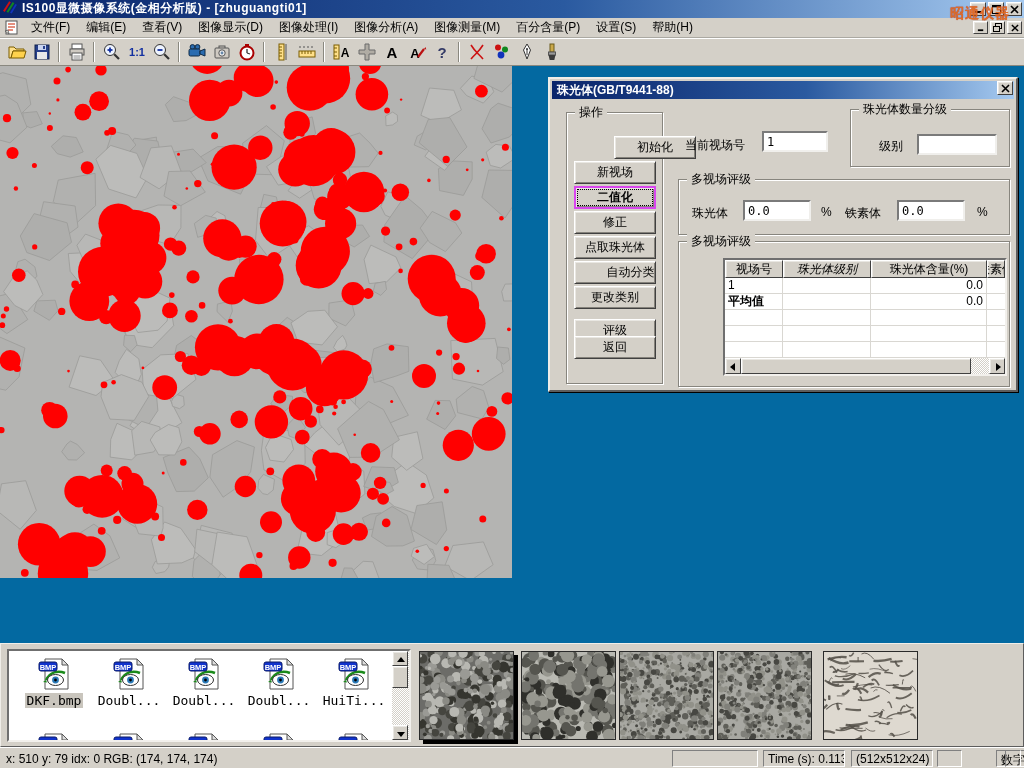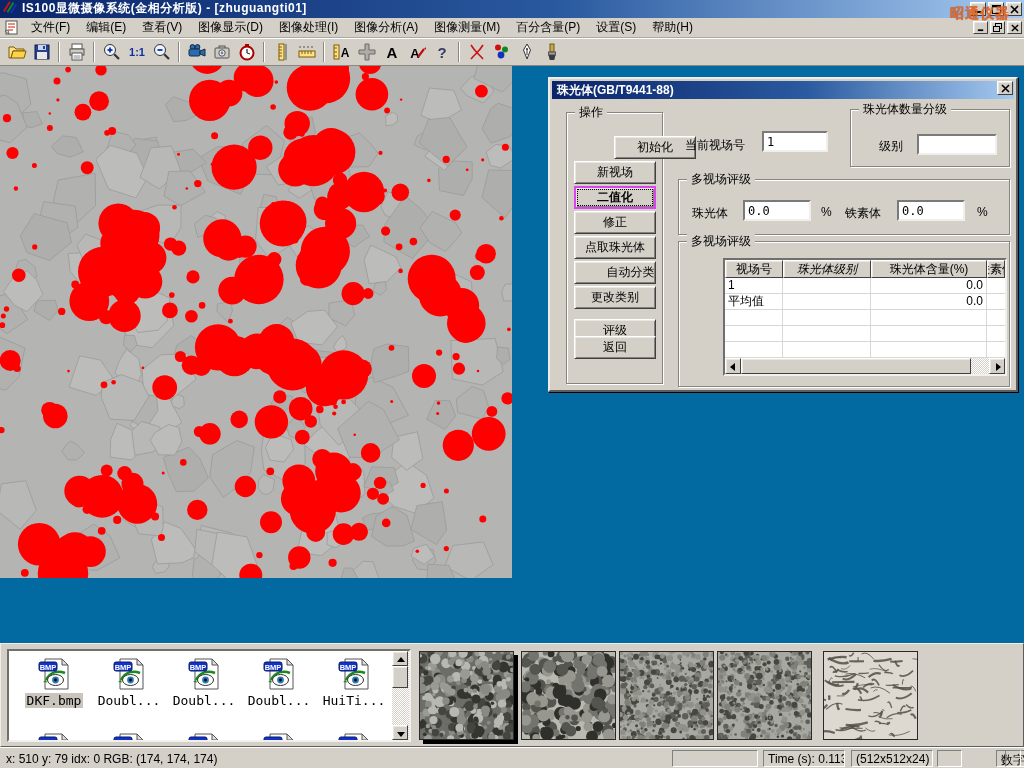--- a/index.html
+++ b/index.html
@@ -778,21 +778,21 @@
               <div class="mt-h" style="width:116px;flex:none;">珠光体含量(%)</div>
               <div class="mt-h" style="flex:1;">铁素体</div>
             </div>
             <div class="mt-row">
               <div class="mt-c" style="width:58px;flex:none;">1</div>
               <div class="mt-c" style="width:88px;flex:none;"></div>
               <div class="mt-c" style="width:116px;flex:none;text-align:right;">0.0</div>
               <div class="mt-c" style="flex:1;border-right:none;"></div>
             </div>
             <div class="mt-row">
-              <div class="mt-c" style="width:58px;flex:none;">平均值</div>
+              <div class="mt-c" style="width:58px;flex:none;font-weight:bold;">平均值</div>
               <div class="mt-c" style="width:88px;flex:none;"></div>
               <div class="mt-c" style="width:116px;flex:none;text-align:right;">0.0</div>
               <div class="mt-c" style="flex:1;border-right:none;"></div>
             </div>
             <div class="mt-row">
               <div class="mt-c" style="width:58px;flex:none;"></div>
               <div class="mt-c" style="width:88px;flex:none;"></div>
               <div class="mt-c" style="width:116px;flex:none;text-align:right;"></div>
               <div class="mt-c" style="flex:1;border-right:none;"></div>
             </div>

